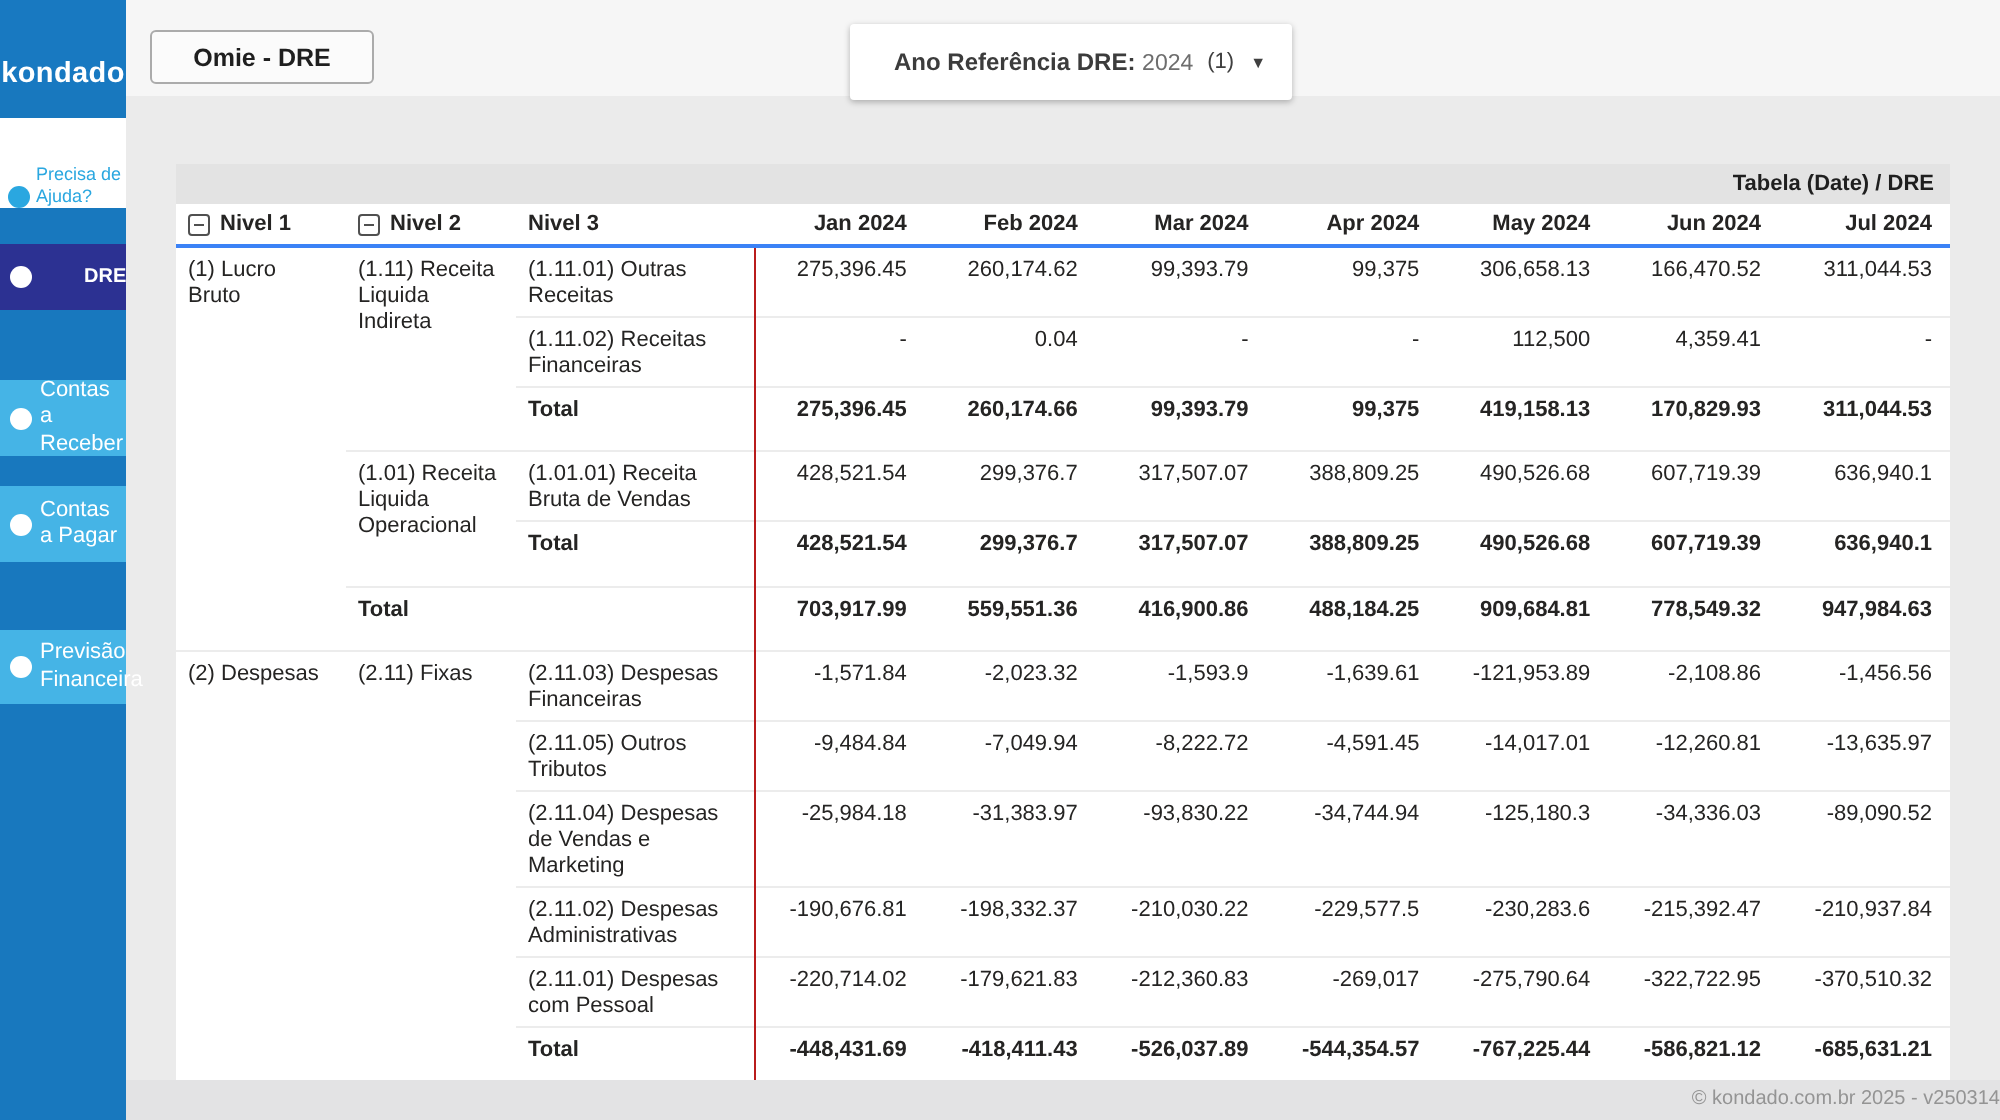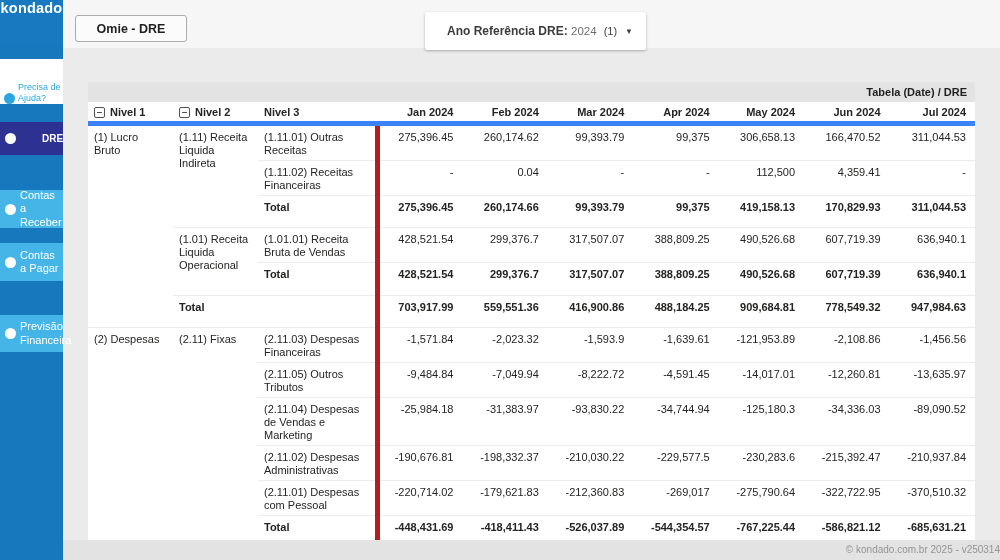--- a/index.html
+++ b/index.html
@@ -8,21 +8,21 @@
     position: relative;
     overflow: hidden;
     background: #ebebeb;
     font-family: "Liberation Sans", sans-serif;
     color: #252423;
   }
 
   
   .sidebar { position:absolute; left:0; top:0; width:63px; height:560px; background:#1878be; }
   .logo-block { position:absolute; left:0; top:0; width:63px; height:45px; background:#1879c1;
-                display:flex; align-items:flex-start; justify-content:center; }
+                display:flex; align-items:flex-end; justify-content:center; }
   .logo-text { color:#fff; font-weight:bold; font-size:14.5px; letter-spacing:0.2px; }
   .help-block { position:absolute; left:0; top:59px; width:63px; height:45px; background:#ffffff;
                 display:flex; align-items:flex-end; gap:3px; padding:0 2px 0 4px; cursor:pointer; }
   .help-dot { width:11px; height:11px; border-radius:50%; background:#2aa7e0; flex:none; }
   .help-text { color:#2aa7e0; font-size:9px; line-height:1.2; }
   .nav-item { position:absolute; left:0; width:63px; display:flex; align-items:center; gap:4px;
               padding:0 2px 0 5px; cursor:pointer; }
   .nav-dot { width:11px; height:11px; border-radius:50%; background:#fff; flex:none; }
   .nav-label { color:#fff; font-size:11px; line-height:1.2; }
   .nav-dre { top:122px; height:33px; background:#2c3192; }
@@ -46,30 +46,30 @@
   .filter-right { display:flex; align-items:center; gap:8px; font-size:11px; color:#404040; }
   .caret { font-size:8px; color:#404040; }
 
   
   .table-wrap { position:absolute; left:88px; top:82px; width:887px; }
   .corner-bar { height:20px; background:#e3e3e3; font-size:11px; font-weight:bold; color:#1f1f1f;
                 text-align:right; line-height:20px; padding-right:8px; }
   table { width:887px; border-collapse:collapse; table-layout:fixed; background:#fff; }
   th, td { font-size:11px; vertical-align:top; }
   thead th { font-weight:600; color:#252423; text-align:left; height:21px;
-             padding:4px 6px 3px 6px; border-bottom:5px solid #3b82f6; }
+             padding:4px 6px 3px 6px; border-bottom:2px solid #3b82f6; }
   thead th.val { text-align:right; padding-right:9px; }
   .hdr-inner { display:flex; align-items:center; gap:5px; }
   .minus-box { width:11px; height:11px; border:1px solid #505050; border-radius:2px;
                display:inline-flex; align-items:center; justify-content:center; flex:none; cursor:pointer; }
   .minus-box::after { content:""; width:5px; height:1px; background:#505050; }
   tbody tr { height:32.5px; }
   tbody td { padding:5px 6px 3px 6px; border-top:1px solid #ececec; line-height:1.18; }
   tbody td.val { text-align:right; padding-right:9px; white-space:nowrap; }
-  tbody td.firstval { border-left:5px solid #b91c1c; }
+  tbody td.firstval { border-left:1px solid #b91c1c; }
   tbody td.b { font-weight:bold; }
   tbody tr.grand td { border-top:3px solid #e9e9e9; font-weight:bold; height:23px; padding-top:6px; }
 
   
   .footer-bar { position:absolute; left:63px; top:540px; width:937px; height:20px; background:#e3e3e4;
                 font-size:10px; color:#949494; text-align:right; line-height:19px; }
 </style>
 </head>
 <body>
 

